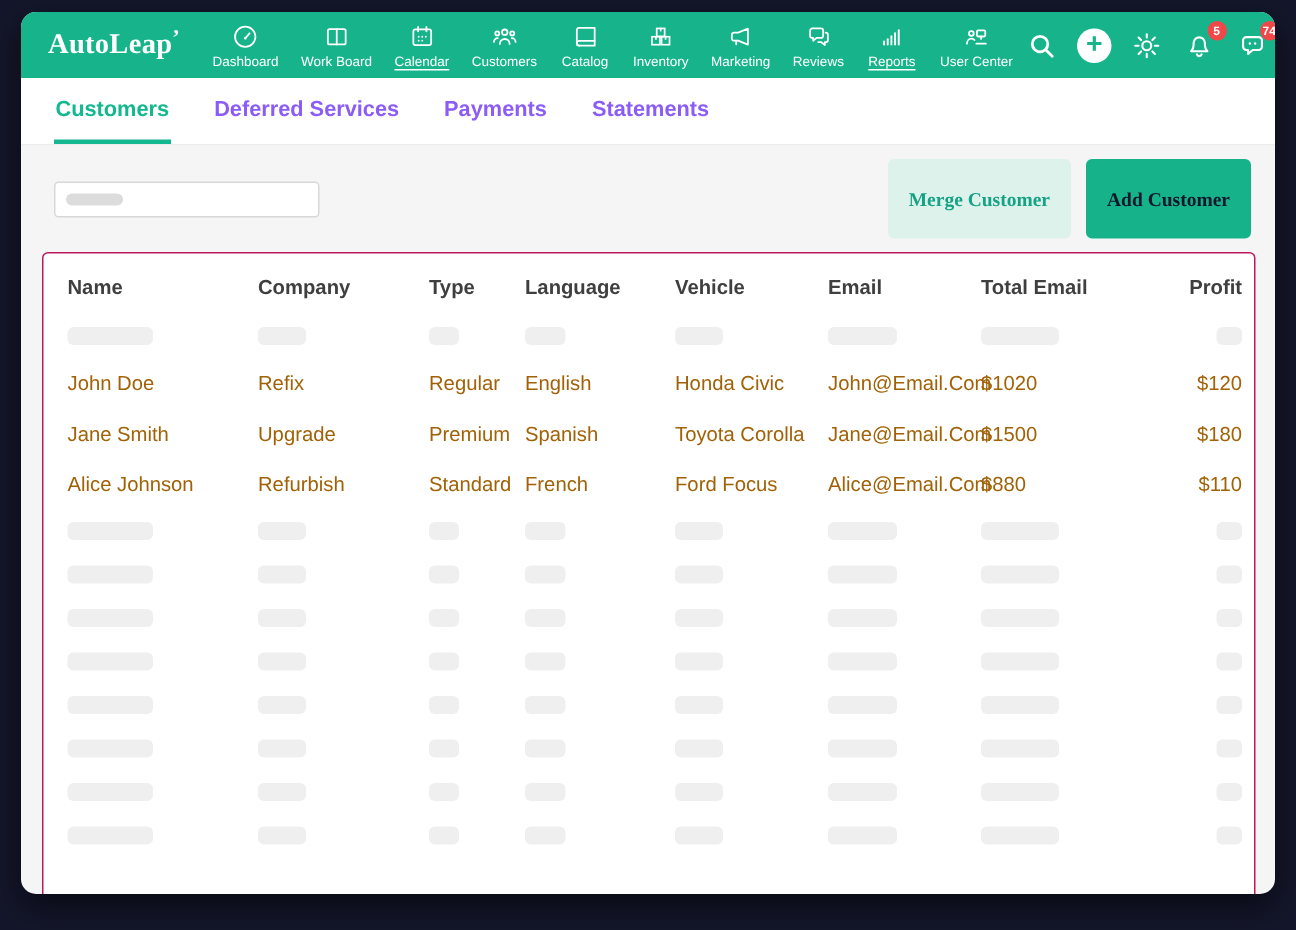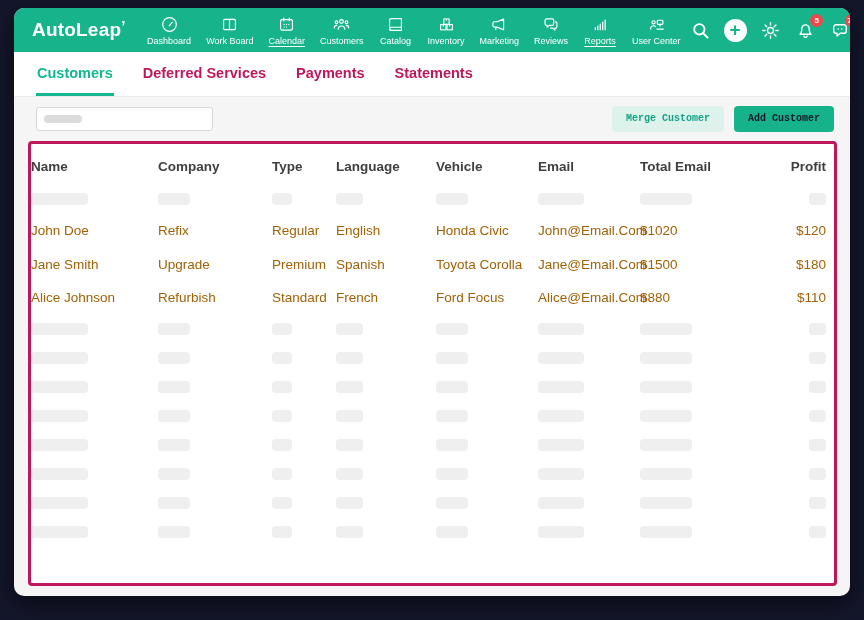--- a/index.html
+++ b/index.html
@@ -12,21 +12,21 @@
   .app-window{
     position:absolute;left:14px;top:8px;width:836px;height:588px;
     border-radius:10px;overflow:hidden;background:#f5f5f6;
     box-shadow:0 8px 22px rgba(0,0,0,.55);
   }
   
   .topbar{
     height:44px;background:#17b48c;display:flex;align-items:center;
     padding:0 12px 0 18px;box-sizing:border-box;color:#fff;
   }
-  .logo{font-size:19px;font-weight:700;letter-spacing:.2px;white-space:nowrap;}
+  .logo{font-size:19px;font-weight:700;letter-spacing:.2px;white-space:nowrap;font-family:Liberation Serif, serif;}
   .logo .logo-mark{font-size:15px;position:relative;top:-5px;margin-left:0px;font-weight:700;}
   .main-nav{display:flex;align-items:center;margin-left:14px;flex:0 0 auto;}
   .nav-item{
     display:flex;flex-direction:column;align-items:center;justify-content:flex-start;
     padding:2px 7.5px;cursor:pointer;min-width:34px;
   }
   .nav-ic{height:19px;display:flex;align-items:flex-end;}
   .nav-ic svg{display:block;}
   .nav-label{font-size:9px;margin-top:2px;color:#fff;white-space:nowrap;line-height:10px;}
   .nav-label.nav-underline{text-decoration:underline;text-underline-offset:2px;}
@@ -41,42 +41,42 @@
     position:absolute;top:-3px;right:-6px;background:#f04848;color:#fff;
     font-size:8px;font-weight:700;min-width:9px;height:13px;line-height:13px;
     border-radius:8px;padding:0 2px;text-align:center;
   }
   
   .tabbar{
     background:#fff;height:45px;display:flex;align-items:stretch;
     padding:0 22px;border-bottom:1px solid #ececec;box-sizing:border-box;gap:28px;
   }
   .tab{
-    display:flex;align-items:center;font-size:14.5px;font-weight:700;color:#be185d;
+    display:flex;align-items:center;font-size:14.5px;font-weight:700;color:#8b5cf6;
     border-bottom:3px solid transparent;padding:0 1px;cursor:pointer;box-sizing:border-box;
   }
   .tab.active{color:#14b890;border-bottom-color:#14b890;}
   
   .toolbar{display:flex;align-items:center;padding:9px 16px 9px 22px;}
   .search-box{
     width:177px;height:24px;background:#fff;border:1px solid #d8d8d8;border-radius:3px;
     display:flex;align-items:center;padding-left:7px;box-sizing:border-box;cursor:text;
   }
   .input-sk{width:38px;height:8px;border-radius:4px;background:#dcdcdc;}
   .toolbar-buttons{margin-left:auto;display:flex;gap:10px;}
   .btn{
-    border:none;border-radius:4px;font-family:Liberation Mono, monospace;font-size:10px;font-weight:700;
-    padding:8px 14px;cursor:pointer;line-height:1;
+    border:none;border-radius:4px;font-family:Liberation Serif, serif;font-size:13px;font-weight:700;
+    padding:20px 14px;cursor:pointer;line-height:1;
   }
   .btn.ghost{background:#def2ec;color:#16a385;}
   .btn.solid{background:#16b38b;color:#0f172a;}
   
   .table-card{
-    margin:0 13px 0 14px;background:#fff;border:3px solid #be185d;border-radius:4px;
-    padding:4px 8px 9px 0;height:445px;box-sizing:border-box;overflow:hidden;
+    margin:0 13px 0 14px;background:#fff;border:1px solid #be185d;border-radius:4px;
+    padding:4px 8px 9px 16px;height:445px;box-sizing:border-box;overflow:hidden;
   }
   .trow{
     display:grid;
     grid-template-columns:127px 114px 64px 100px 102px 102px 95px 1fr;
     align-items:center;
   }
   .trow .c7{justify-self:end;text-align:right;}
   .thead{height:36px;font-size:13.5px;font-weight:600;color:#3f3f3f;}
   .datarow{height:33.5px;font-size:13.5px;color:#a16207;white-space:nowrap;}
   .skrow{height:30px;}

